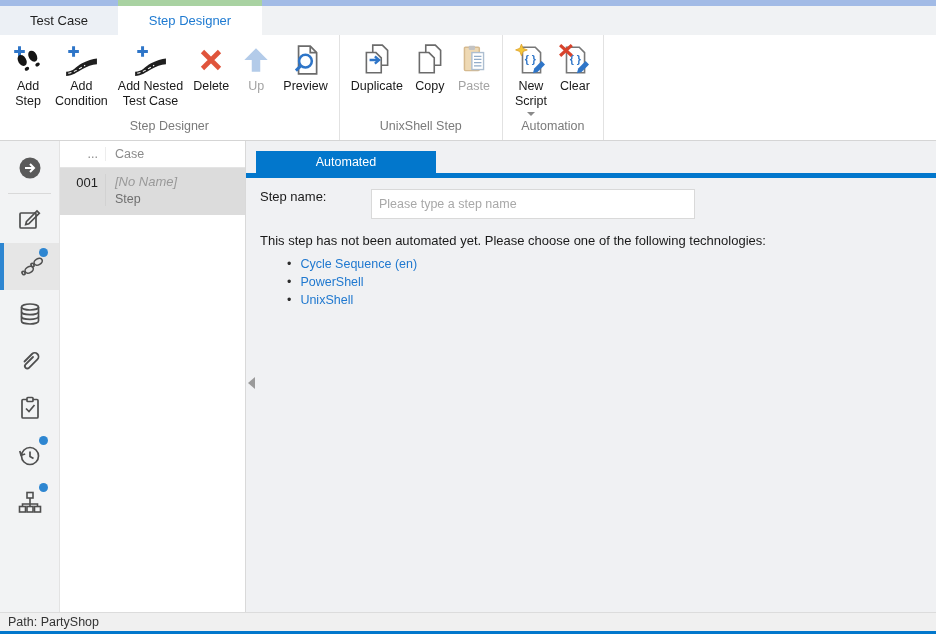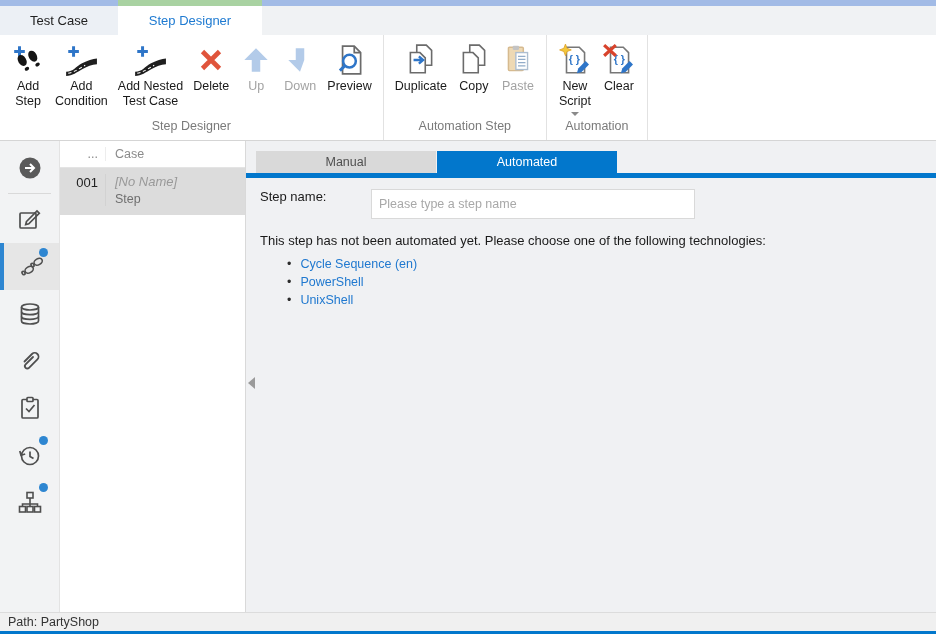--- a/index.html
+++ b/index.html
@@ -135,26 +135,20 @@
         <span class="lbl">Delete</span>
       </div>
 
       <div class="rb disabled">
         <svg class="ric" viewBox="0 0 32 32">
           <path d="M16 5 L27 16 H20 V27 H12 V16 H5 Z" fill="#b3cbe9"></path>
         </svg>
         <span class="lbl">Up</span>
       </div>
 
-      <div class="rb disabled">
-        <svg class="ric" viewBox="0 0 32 32">
-          <path d="M16 27 L5 16 H12 V5 H20 V16 Z" fill="#b3cbe9"></path>
-        </svg>
-        <span class="lbl">Down</span>
-      </div>
 
       <div class="rb">
         <svg class="ric" viewBox="0 0 32 32">
           <path d="M9 3 h11 l6 6 v20 h-17 z" fill="#fff" stroke="#6b6b6b" stroke-width="1.6"></path>
           <path d="M20 3 v6 h6" fill="none" stroke="#6b6b6b" stroke-width="1.6"></path>
           <circle cx="15.5" cy="17" r="6" fill="none" stroke="#2e75c8" stroke-width="2.4"></circle>
           <path d="M11 21.5 L6.5 26" stroke="#2e75c8" stroke-width="2.8"></path>
         </svg>
         <span class="lbl">Preview</span>
       </div>
@@ -187,21 +181,21 @@
         <svg class="ric" viewBox="0 0 32 32" opacity="0.85">
           <rect x="7" y="4" width="14" height="22" rx="1" fill="#ecd3a7" stroke="#cfae7c" stroke-width="1.4"></rect>
           <rect x="11" y="2.5" width="6" height="4" rx="1" fill="#b9b9b9"></rect>
           <rect x="14" y="9" width="11" height="16" fill="#fff" stroke="#9fb3c8" stroke-width="1.3"></rect>
           <path d="M16 12.5 h7 M16 15.5 h7 M16 18.5 h7 M16 21.5 h7" stroke="#7f9ec0" stroke-width="1.2"></path>
         </svg>
         <span class="lbl">Paste</span>
       </div>
 
     </div>
-    <div class="rgroup-label">Automation Step</div>
+    <div class="rgroup-label">UnixShell Step</div>
   </div>
 
   <div class="rgroup">
     <div class="rgroup-buttons">
 
       <div class="rb">
         <svg class="ric" viewBox="0 0 32 32">
           <path d="M8 4 h12 l5 5 v19 h-17 z" fill="#fff" stroke="#777" stroke-width="1.5"></path>
           <text x="10" y="19" font-size="10" font-weight="bold" fill="#2e75c8" font-family="Liberation Sans, sans-serif">{ }</text>
           <path d="M7 1 l1.5 4 4 1.5 -4 1.5 -1.5 4 -1.5 -4 -4 -1.5 4 -1.5 z" fill="#f3c83b" stroke="#e0a32e" stroke-width="0.8"></path>
@@ -309,21 +303,20 @@
         <div class="noname">[No Name]</div>
         <div class="steptype">Step</div>
       </div>
     </div>
   </div>
 
   <div class="editor">
     <span class="splitter"></span>
 
     <div class="etabs">
-      <div class="etab inactive">Manual</div>
       <div class="etab active">Automated</div>
     </div>
     <div class="blue-bar"></div>
 
     <div class="stepname-row">
       <label>Step name:</label>
       <input type="text" placeholder="Please type a step name" style="">
     </div>
 
     <div class="msg">This step has not been automated yet. Please choose one of the following technologies:</div>

